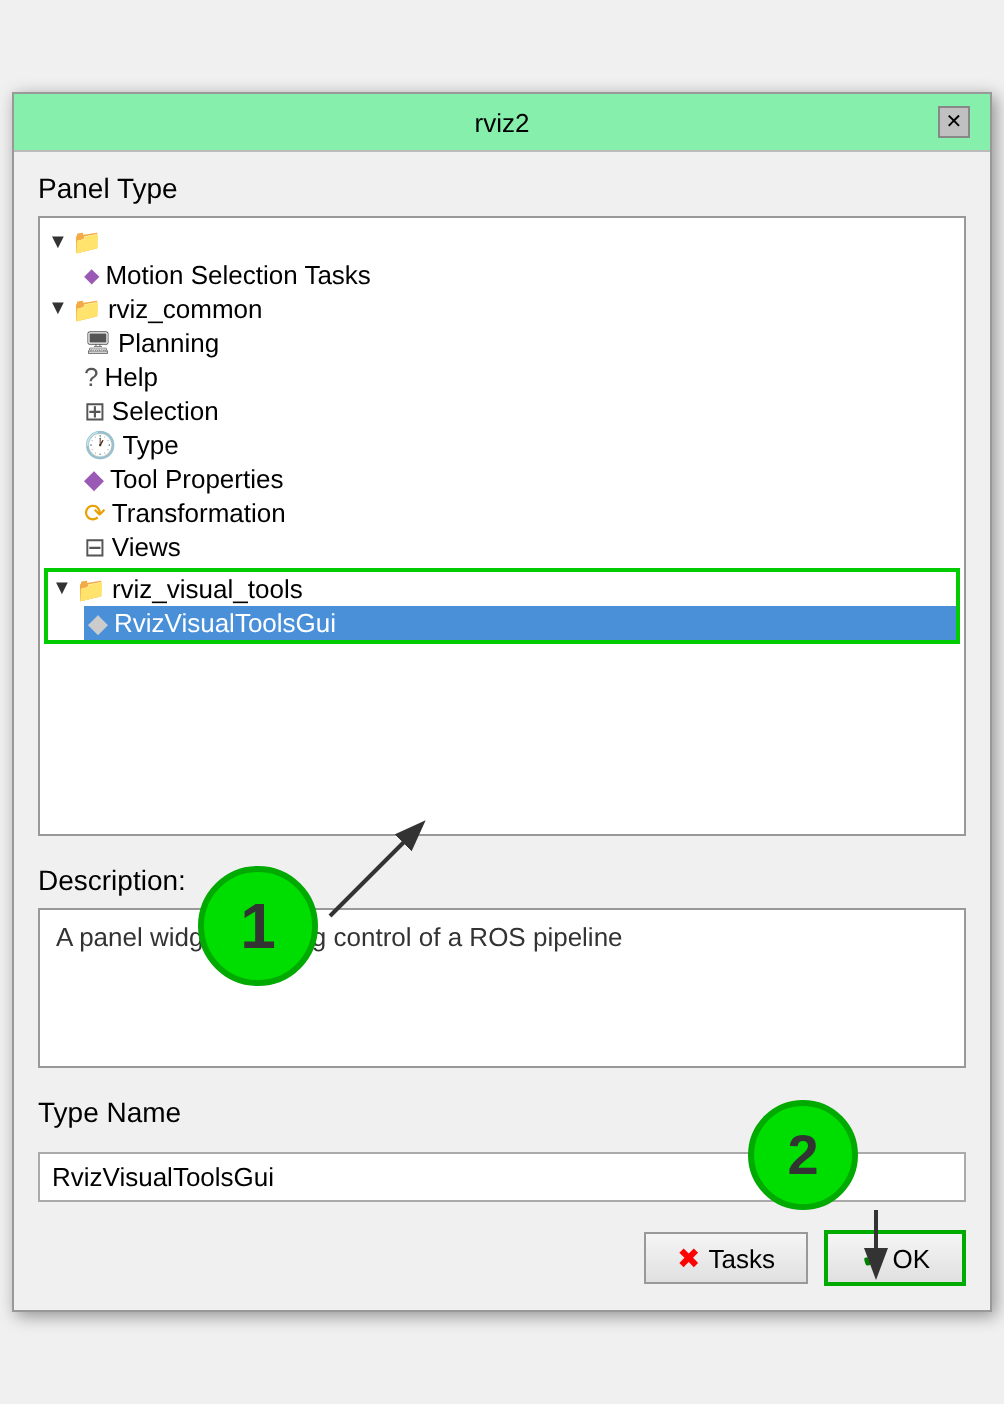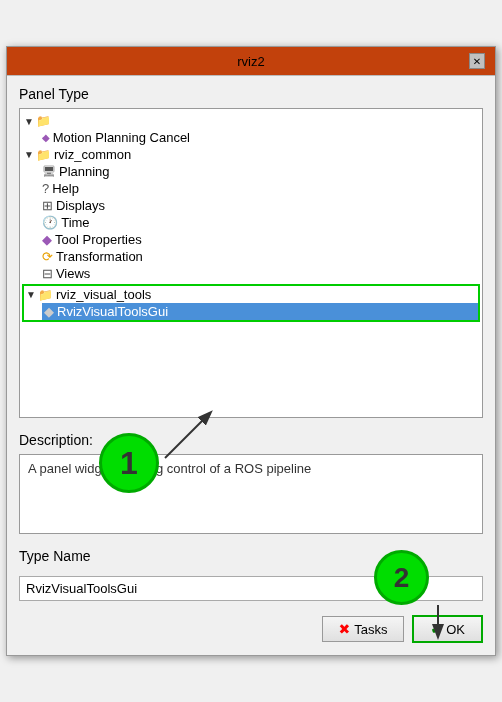--- a/index.html
+++ b/index.html
@@ -13,21 +13,21 @@
       width: 502px;
       height: 702px;
     }
     .window {
       width: 490px;
       background: #f0f0f0;
       border: 1px solid #999;
       box-shadow: 2px 2px 8px rgba(0,0,0,0.4);
     }
     .title-bar {
-      background: #c2410c;
+      background: #86efac;
       border-bottom: 1px solid #bbb;
       padding: 6px 10px;
       display: flex;
       justify-content: space-between;
       align-items: center;
     }
     .title-bar-text {
       flex: 1;
       text-align: center;
       font-weight: normal;
@@ -163,47 +163,47 @@
     <div class="tree-area-wrapper">
       <div class="tree-container">
 
         <div class="tree-item">
           <span class="expand-btn">▼</span>
           <span class="tree-icon folder-icon">📁</span>
         </div>
 
         <div class="tree-item indent-1">
           <span class="tree-icon diamond-icon">◆</span>
-          <span>Motion Planning Cancel</span>
+          <span>Motion Selection Tasks</span>
         </div>
 
         <div class="tree-item">
           <span class="expand-btn">▼</span>
           <span class="tree-icon folder-icon">📁</span>
           <span>rviz_common</span>
         </div>
 
         <div class="tree-item indent-1">
           <span class="tree-icon panel-icon">🖥</span>
           <span>Planning</span>
         </div>
 
         <div class="tree-item indent-1">
           <span class="tree-icon question-icon">?</span>
           <span>Help</span>
         </div>
 
         <div class="tree-item indent-1">
           <span class="tree-icon grid-icon">⊞</span>
-          <span>Displays</span>
+          <span>Selection</span>
         </div>
 
         <div class="tree-item indent-1">
           <span class="tree-icon clock-icon">🕐</span>
-          <span>Time</span>
+          <span>Type</span>
         </div>
 
         <div class="tree-item indent-1">
           <span class="tree-icon tool-icon">◆</span>
           <span>Tool Properties</span>
         </div>
 
         <div class="tree-item indent-1">
           <span class="tree-icon transform-icon">⟳</span>
           <span>Transformation</span>

